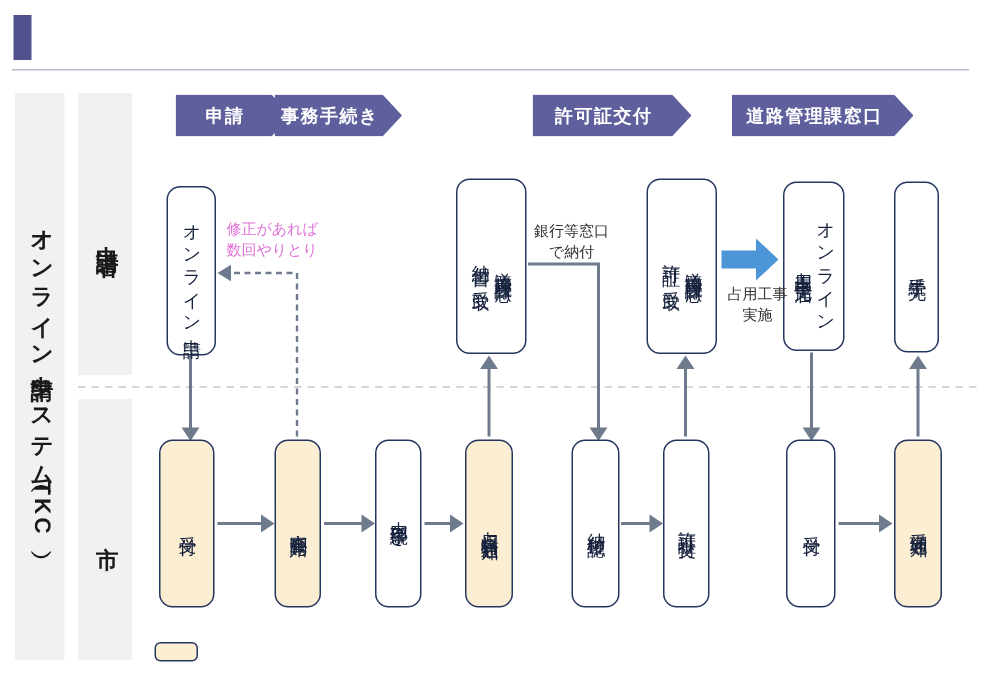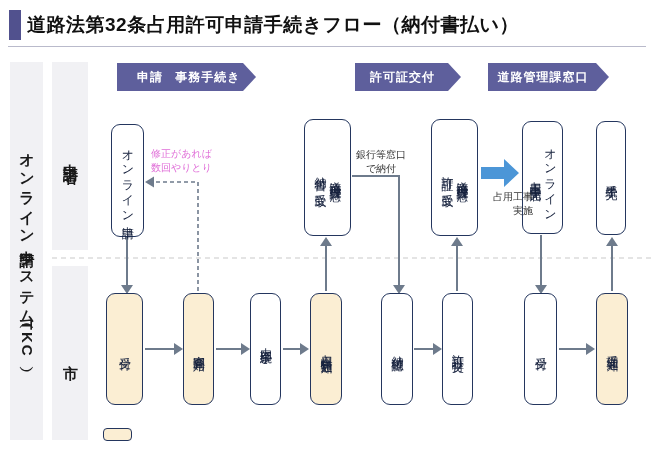--- a/index.html
+++ b/index.html
@@ -35,37 +35,36 @@
     border:1.2px solid #24365E;border-radius:4px;box-sizing:border-box;}
   .legend-text{position:absolute;left:139px;top:429px;font-size:10.5px;color:#3a3a3a;letter-spacing:0.5px;}
   svg.overlay{position:absolute;left:0;top:0;}
 </style>
 </head>
 <body>
 
 <div id="screen">
 
   <div class="title-accent"></div>
-  <div class="page-title">道路法第32条占用許可申請手続きフロー（納付書払い）</div>
   <div class="title-rule"></div>
 
   <div class="side-band" style="left:10px;top:62px;width:33px;height:378px;">
     <span class="vtext system-label">オンライン申請システム（TKC）</span>
   </div>
   <div class="side-band" style="left:52px;top:62px;width:36px;height:188px;">
     <span class="vtext row-label">申請者</span>
   </div>
   <div class="side-band" style="left:52px;top:266px;width:36px;height:174px;">
     <span class="vtext row-label">市</span>
   </div>
 
   <div class="chev" style="left:88px;width:77px;margin-left:29px;">
       <span>申請</span>
     </div>
-  <div class="chev" style="left:171px;width:85px;align-items:center;">
+  <div class="chev" style="left:183px;width:85px;align-items:center;">
       <span>事務手続き</span>
     </div>
   <div class="chev" style="left:355px;width:106px;">
       <span>許可証交付</span>
     </div>
   <div class="chev" style="left:488px;width:121px;">
       <span>道路管理課窓口</span>
     </div>
 
   <svg class="overlay" width="660" height="457" viewBox="0 0 660 457">
@@ -180,18 +179,18 @@
     <span class="vtext bt preline">受付</span>
   </div>
   <div class="fbox cream" style="left:596px;top:293px;width:32px;height:112px;">
     <span class="vtext bt preline">受理通知</span>
   </div>
 
   <div class="note pink preline" style="left:151px;top:147px;width:80px;">修正があれば
 数回やりとり</div>
   <div class="note preline" style="left:350px;top:148px;width:62px;">銀行等窓口
 で納付</div>
-  <div class="note preline" style="left:477px;top:190px;width:56px;text-align:right;">占用工事
+  <div class="note preline" style="left:477px;top:190px;width:56px;">占用工事
 実施</div>
 
   <div class="legend-swatch"></div>
 
 </div>
 
 </body></html>

